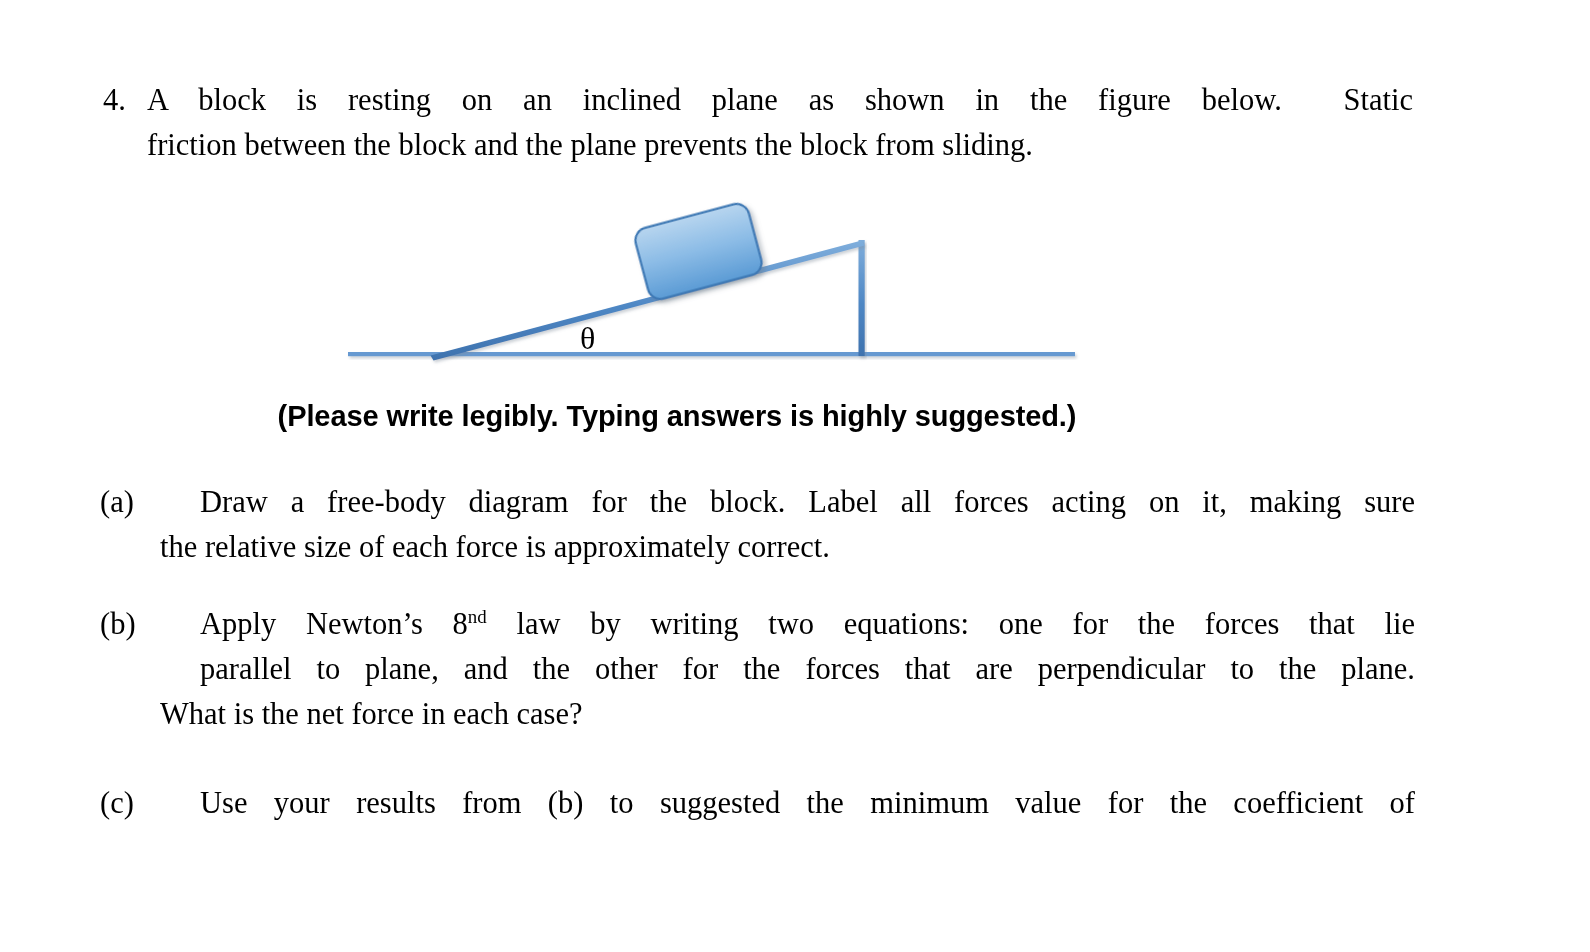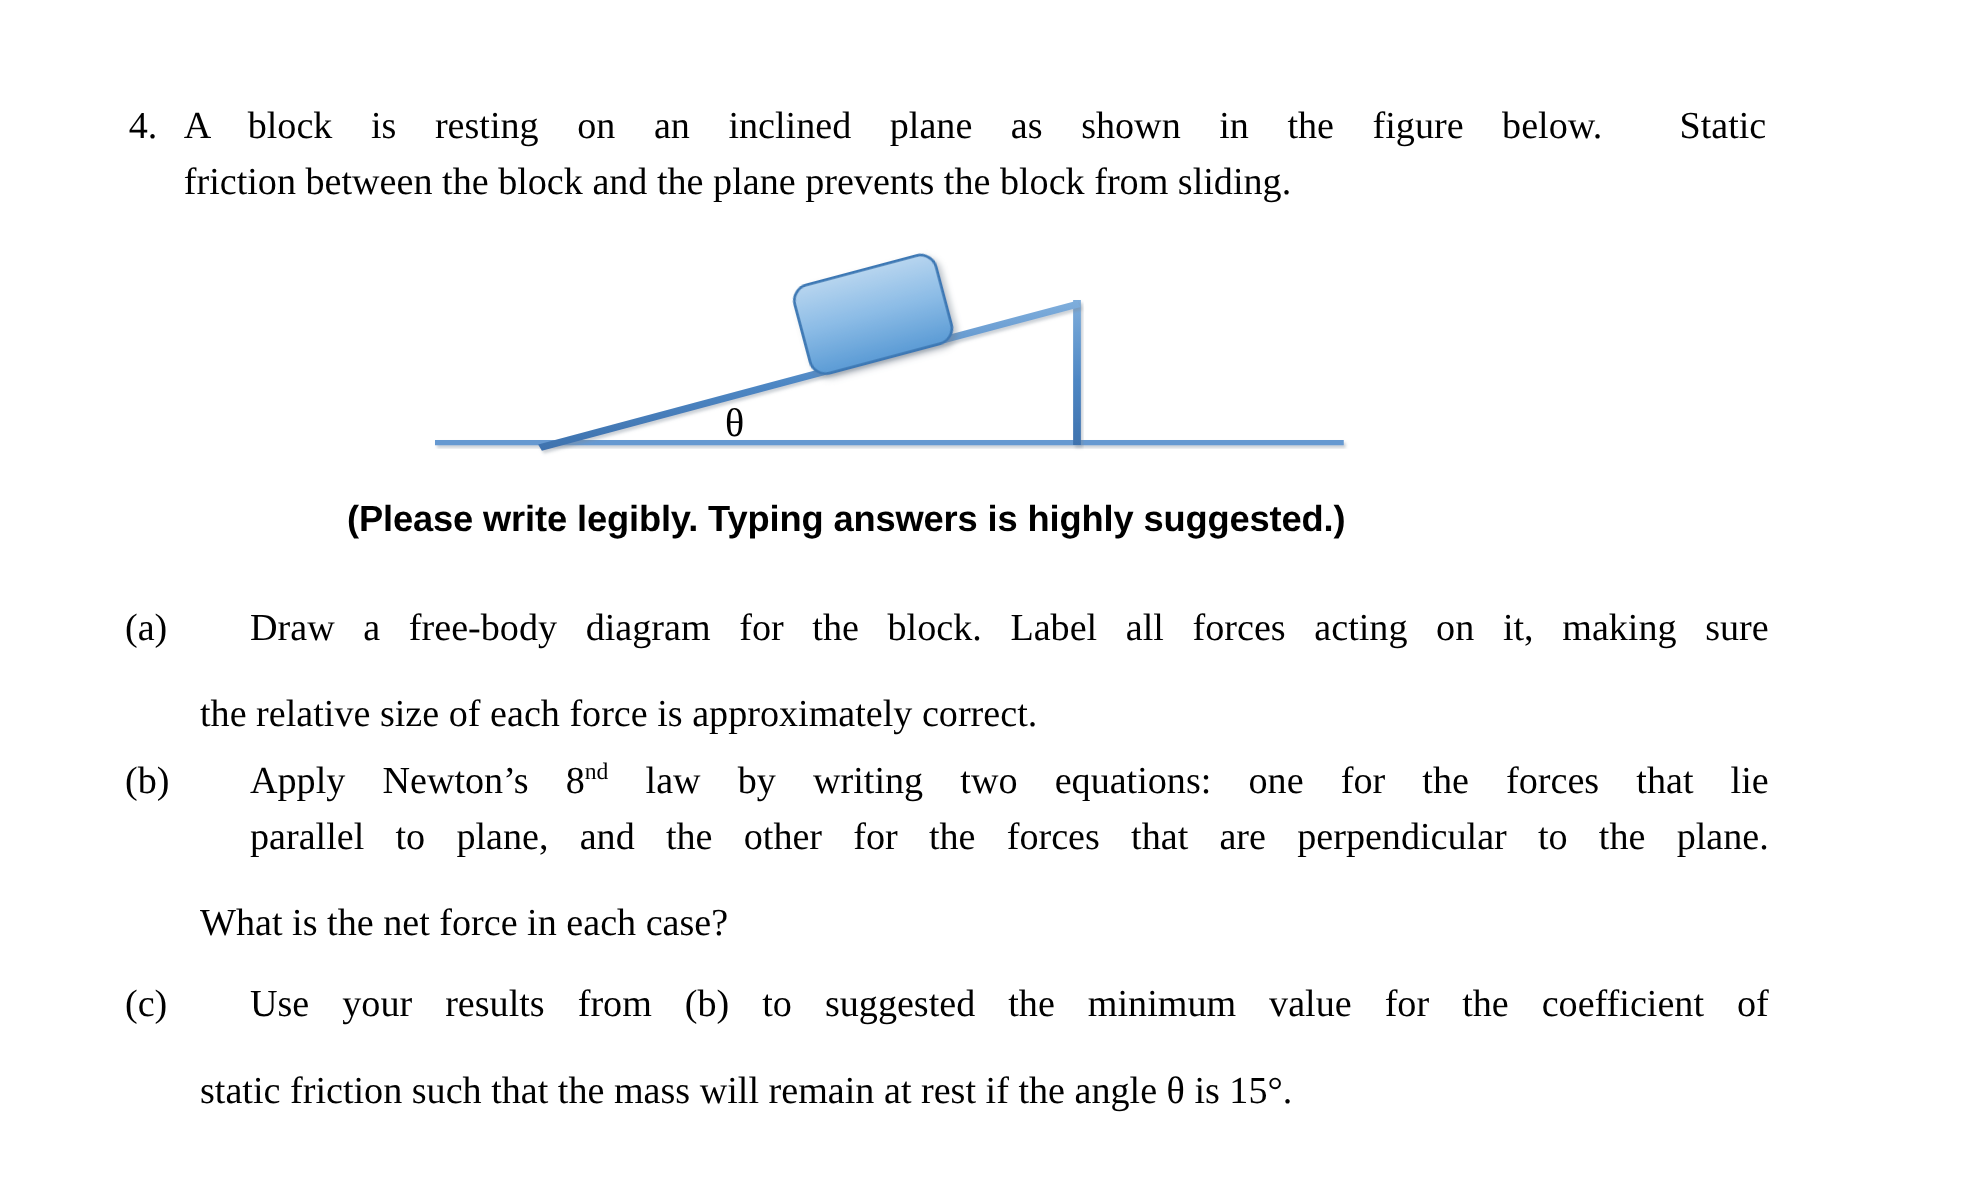--- a/index.html
+++ b/index.html
@@ -107,21 +107,20 @@
     text-justify: inter-word;
   }
   .part .ptext .just {
     display: block;
     text-align: justify;
     text-align-last: justify;
     margin-left: 40px;
   }
   .part .ptext .last {
     display: block;
-    margin-top: 24px;
   }
 
   #part-a { left: 100px; top: 480px; }
   #part-b { left: 100px; top: 602px; }
   #part-c { left: 100px; top: 781px; }
 
   sup.ord {
     font-size: 0.62em;
     vertical-align: super;
     line-height: 0;
@@ -197,17 +196,16 @@
       <span class="just"><span>Apply Newton’s 8</span><sup class="ord">nd</sup><span> law by writing two equations: one for the forces that lie</span></span>
       <span class="just">parallel to plane, and the other for the forces that are perpendicular to the plane.</span>
       <span class="last">What is the net force in each case?</span>
     </span>
   </div>
 
   <div class="part" id="part-c">
     <span class="tag">(c)</span>
     <span class="ptext">
       <span class="just">Use your results from (b) to suggested the minimum value for the coefficient of</span>
-      <span class="last">static friction such that the mass will remain at rest if the angle θ is 15°.</span>
     </span>
   </div>
 
 </div>
 
 </body></html>

